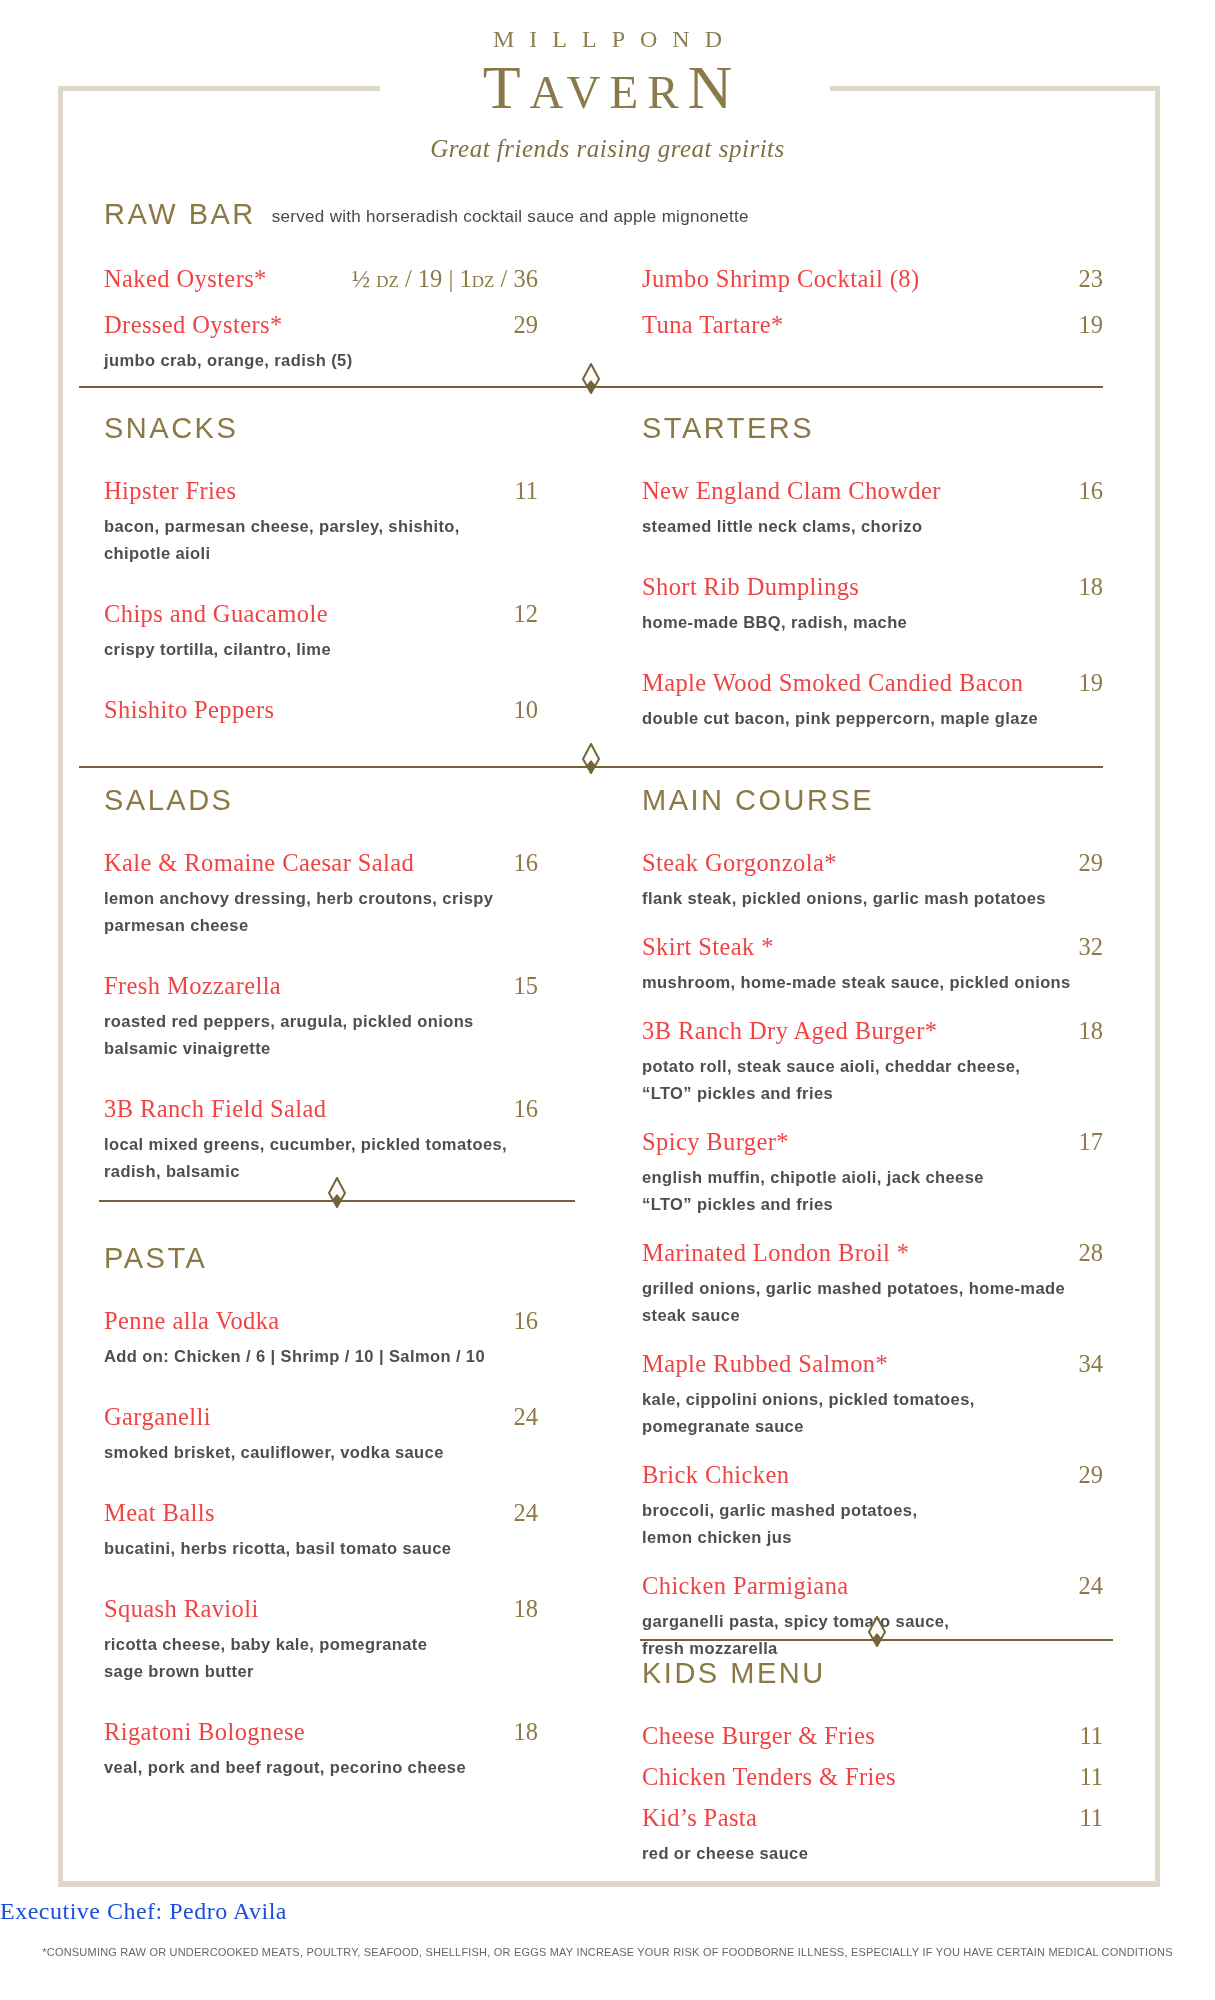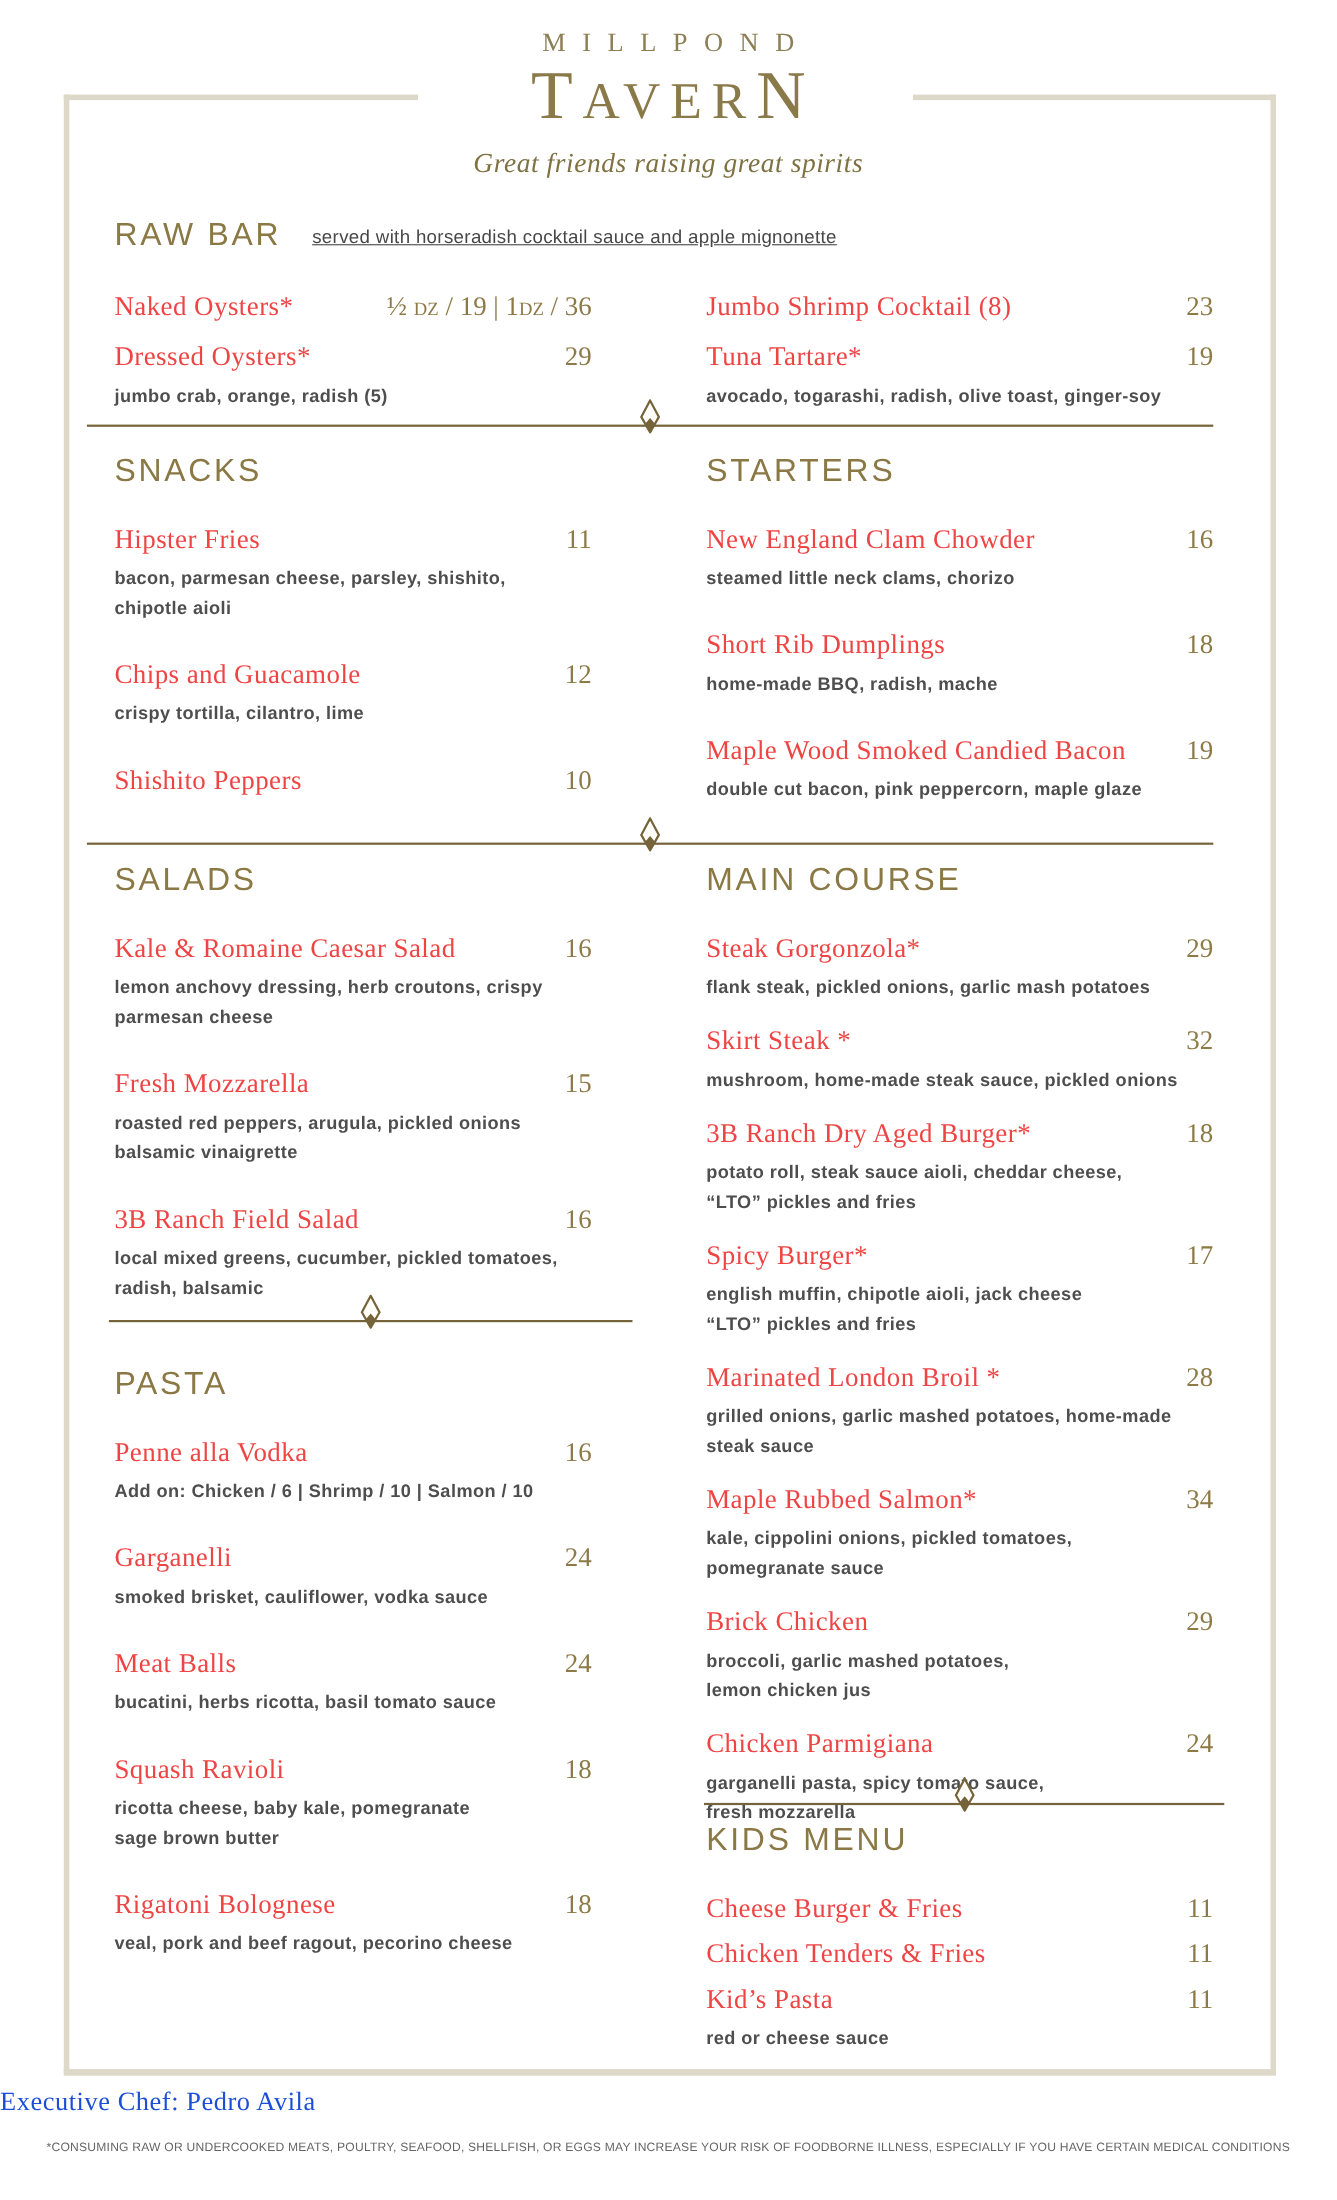--- a/index.html
+++ b/index.html
@@ -16,21 +16,21 @@
   .logo{position:absolute;left:0;top:26px;width:1215px;text-align:center;color:#8b7a49;}
   .logo-top{font-size:24px;letter-spacing:15px;padding-left:15px;color:#8d7f55;}
   .logo-main{margin-top:2px;line-height:64px;letter-spacing:9px;padding-left:9px;color:#8b7a49;}
   .logo-main .cap{font-size:62px;}
   .logo-main .mid{font-size:47px;}
   .logo-tag{margin-top:0px;font-style:italic;font-size:25px;color:#7f7142;letter-spacing:0.5px;}
   
   .sec-title{font-family:"Liberation Sans", sans-serif;font-size:29px;line-height:36px;
              color:#8a7845;letter-spacing:2.5px;display:inline-block;vertical-align:baseline;}
   .sec-sub{font-family:"Liberation Sans", sans-serif;font-size:17px;color:#474747;
-           letter-spacing:0.3px;margin-left:28px;vertical-align:2px;text-decoration:underline;}
+           letter-spacing:0.3px;margin-left:16px;vertical-align:2px;}
   
   .items{margin-top:28px;}
   .item{margin-bottom:30px;}
   .item-head{display:flex;justify-content:space-between;align-items:baseline;}
   .item-name{font-size:24.5px;line-height:34px;color:#ef4444;letter-spacing:0.4px;}
   .item-price{font-size:24.5px;line-height:34px;color:#8d7a47;font-variant:small-caps;
               white-space:nowrap;padding-left:14px;}
   .item-desc{font-family:"Liberation Sans", sans-serif;font-size:16.5px;line-height:27px;
              color:#4e4e4e;letter-spacing:0.4px;white-space:pre-line;margin-top:5px;font-weight:bold;}
   .tight .item{margin-bottom:18px;}
@@ -99,21 +99,20 @@
             <div class="item-head">
               <span class="item-name">Jumbo Shrimp Cocktail (8)</span>
               <span class="item-price">23</span>
             </div>
           </div>
           <div class="item">
             <div class="item-head">
               <span class="item-name">Tuna Tartare*</span>
               <span class="item-price">19</span>
             </div>
-            <div class="item-desc">avocado, togarashi, radish, olive toast, ginger-soy</div>
           </div>
         </div>
     </div>
   </div>
 
   <div class="divider" id="div-1">
     <span class="ornament">
       <svg width="20" height="31" viewBox="0 0 20 31">
         <path d="M10 1 L18 16 L10 30 L2 16 Z" fill="#fffefb" stroke="#75643a" stroke-width="2"></path>
         <path d="M10 17 L15 23 L10 29.5 L5 23 Z" fill="#75643a"></path>

